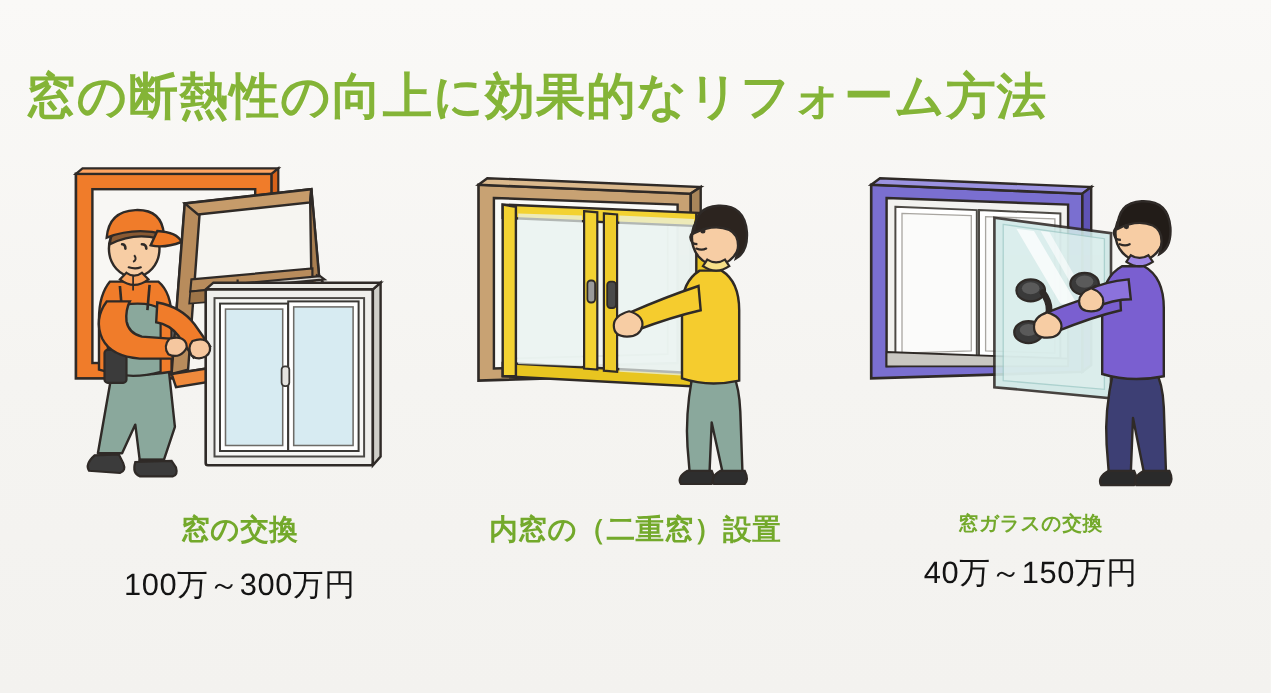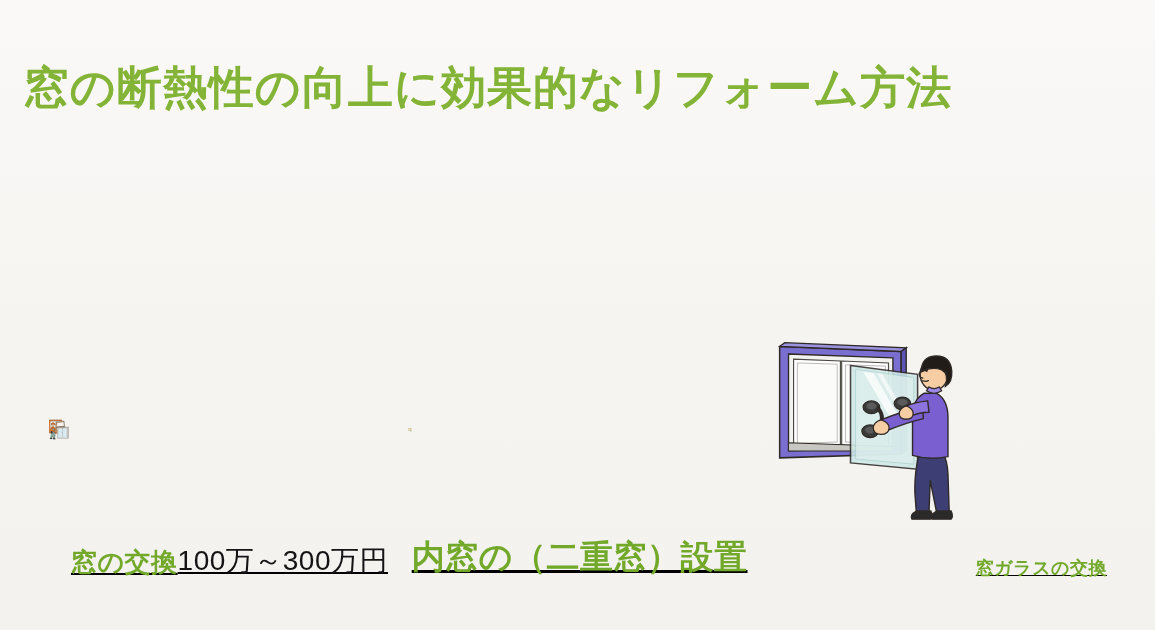--- a/index.html
+++ b/index.html
@@ -38,23 +38,22 @@
     position:absolute;top:150px;left:0;
     width:1155px;height:430px;
     display:flex;
     justify-content:space-between;
     padding:0 48px;
     box-sizing:border-box;
   }
   .col{
     width:340px;
     display:flex;
-    flex-direction:row;
-    align-items:flex-end;
-    text-decoration:underline;
+    flex-direction:column;
+    align-items:center;
   }
   .art{
     width:330px;height:300px;
     position:relative;
   }
   .art svg{display:block;width:100%;height:100%;}
   .cap{
     margin-top:14px;
     font-size:26px;
     font-weight:bold;
@@ -64,21 +63,21 @@
     text-align:center;
   }
   .price{
     margin-top:14px;
     font-size:28px;
     color:#141414;
     letter-spacing:.5px;
     white-space:nowrap;
     text-align:center;
   }
-  .col-2 .cap{font-size:33px;}
+  .col-2 .cap{font-size:26px;}
   .col-3 .cap{font-size:18px;}
 </style>
 </head>
 <body>
 
 <div class="slide">
 
   <div class="title-wrap">
     <div class="title">窓の断熱性の向上に効果的なリフォーム方法</div>
   </div>
@@ -294,16 +293,17 @@
             <path d="M244 58 q0 -24 22 -25 q24 -1 26 24 q1 18 -10 24 q6 -20 -6 -26 q-14 -6 -32 3 Z" fill="#221c18" stroke="#2f2a27" stroke-width="2.2"></path>
             <path d="M245 56 q-6 3 -4 8 q1 4 6 4" stroke="#2f2a27" stroke-width="2" fill="none"></path>
             <circle cx="252" cy="56" r="2.3" fill="#2f2a27"></circle>
             <path d="M246 72 q5 2 9 0" stroke="#2f2a27" stroke-width="2" fill="none" stroke-linecap="round"></path>
 
             <path d="M252 88 q12 8 24 0 l-4 -6 q-8 5 -16 0 Z" fill="#9e87e4" stroke="#2f2a27" stroke-width="2"></path>
           </g>
         </svg>
       </div>
       <div class="cap">窓ガラスの交換</div>
+      <div class="price">40万～150万円</div>
     </div>
 
   </div>
 </div>
 
 </body></html>

